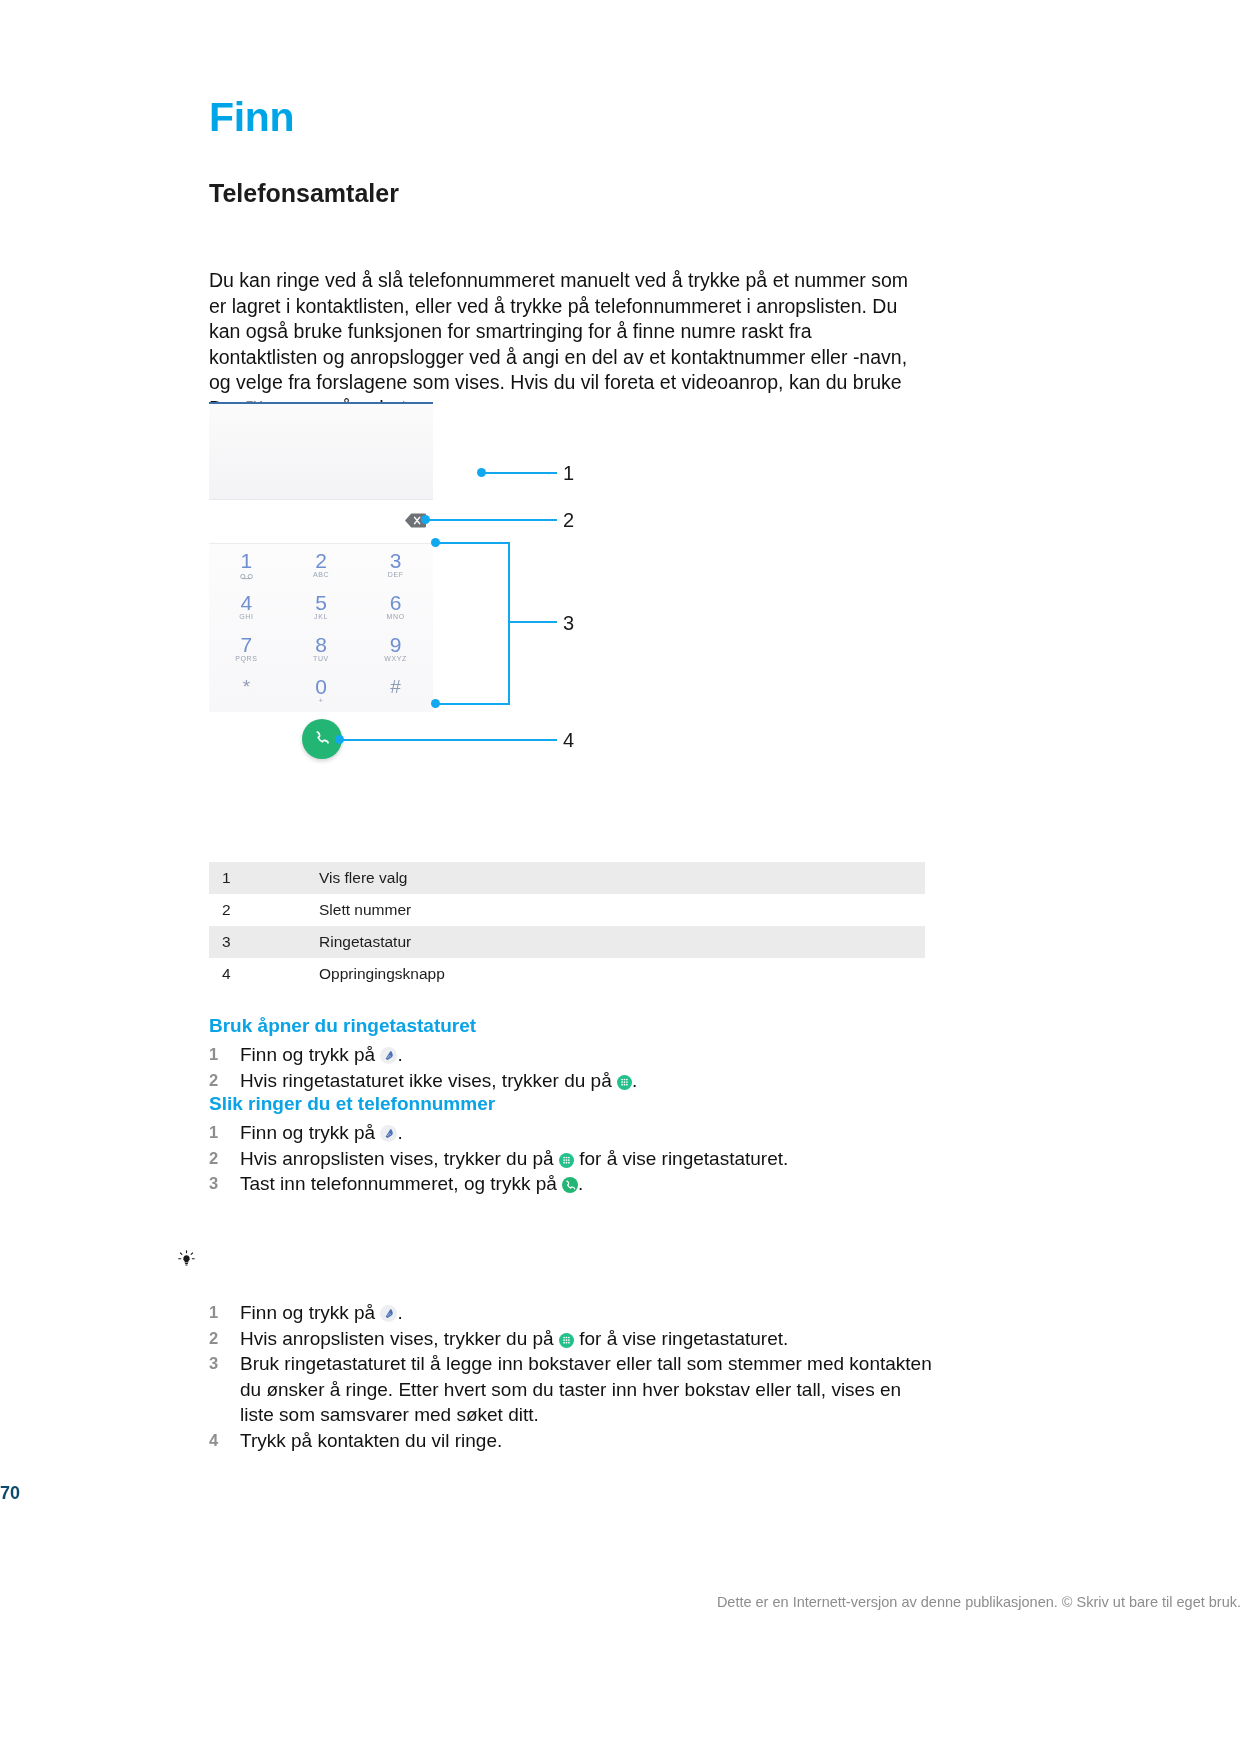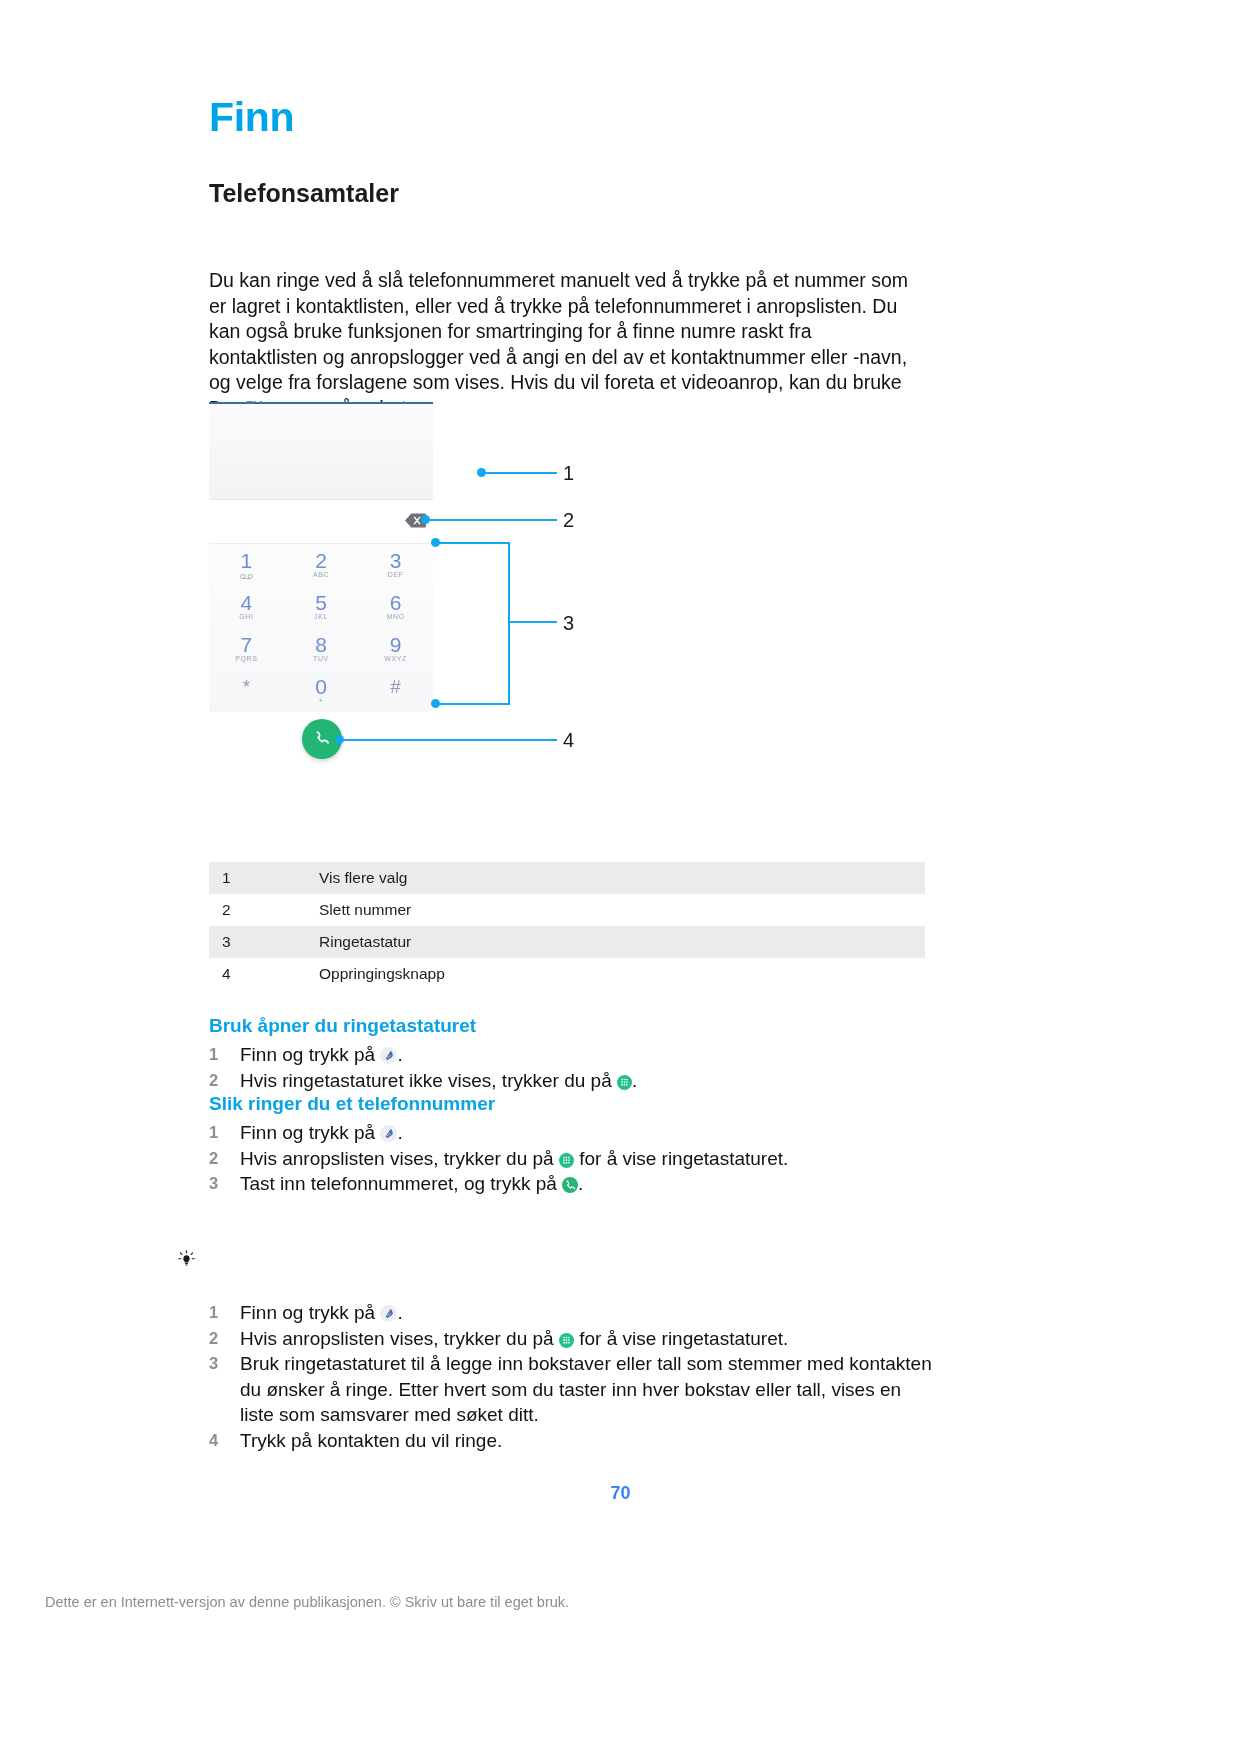--- a/index.html
+++ b/index.html
@@ -241,34 +241,32 @@
   .ic-dialpad { width: 15px; height: 15px; }
   .ic-greencall { width: 16px; height: 16px; }
   .ic-backspace { width: 19px; height: 13px; vertical-align: -2px; }
 
   
   .page-number {
     position: absolute;
     left: 0;
     right: 0;
     top: 1483px;
-    text-align: center;
     font-size: 18px;
     font-weight: bold;
-    color: #3b82f6;
+    color: #0c4a6e;
   }
   .footer-note {
     position: absolute;
     left: 0;
     right: 0;
     top: 1594px;
-    text-align: left;
+    text-align: right;
     font-size: 14.5px;
     color: #8d8d8d;
-    padding-left: 45px;
   }
 </style>
 </head>
 <body>
 
 <div class="page">
 
   <div class="doc-title">Finn</div>
   <div class="section-title">Telefonsamtaler</div>
 

